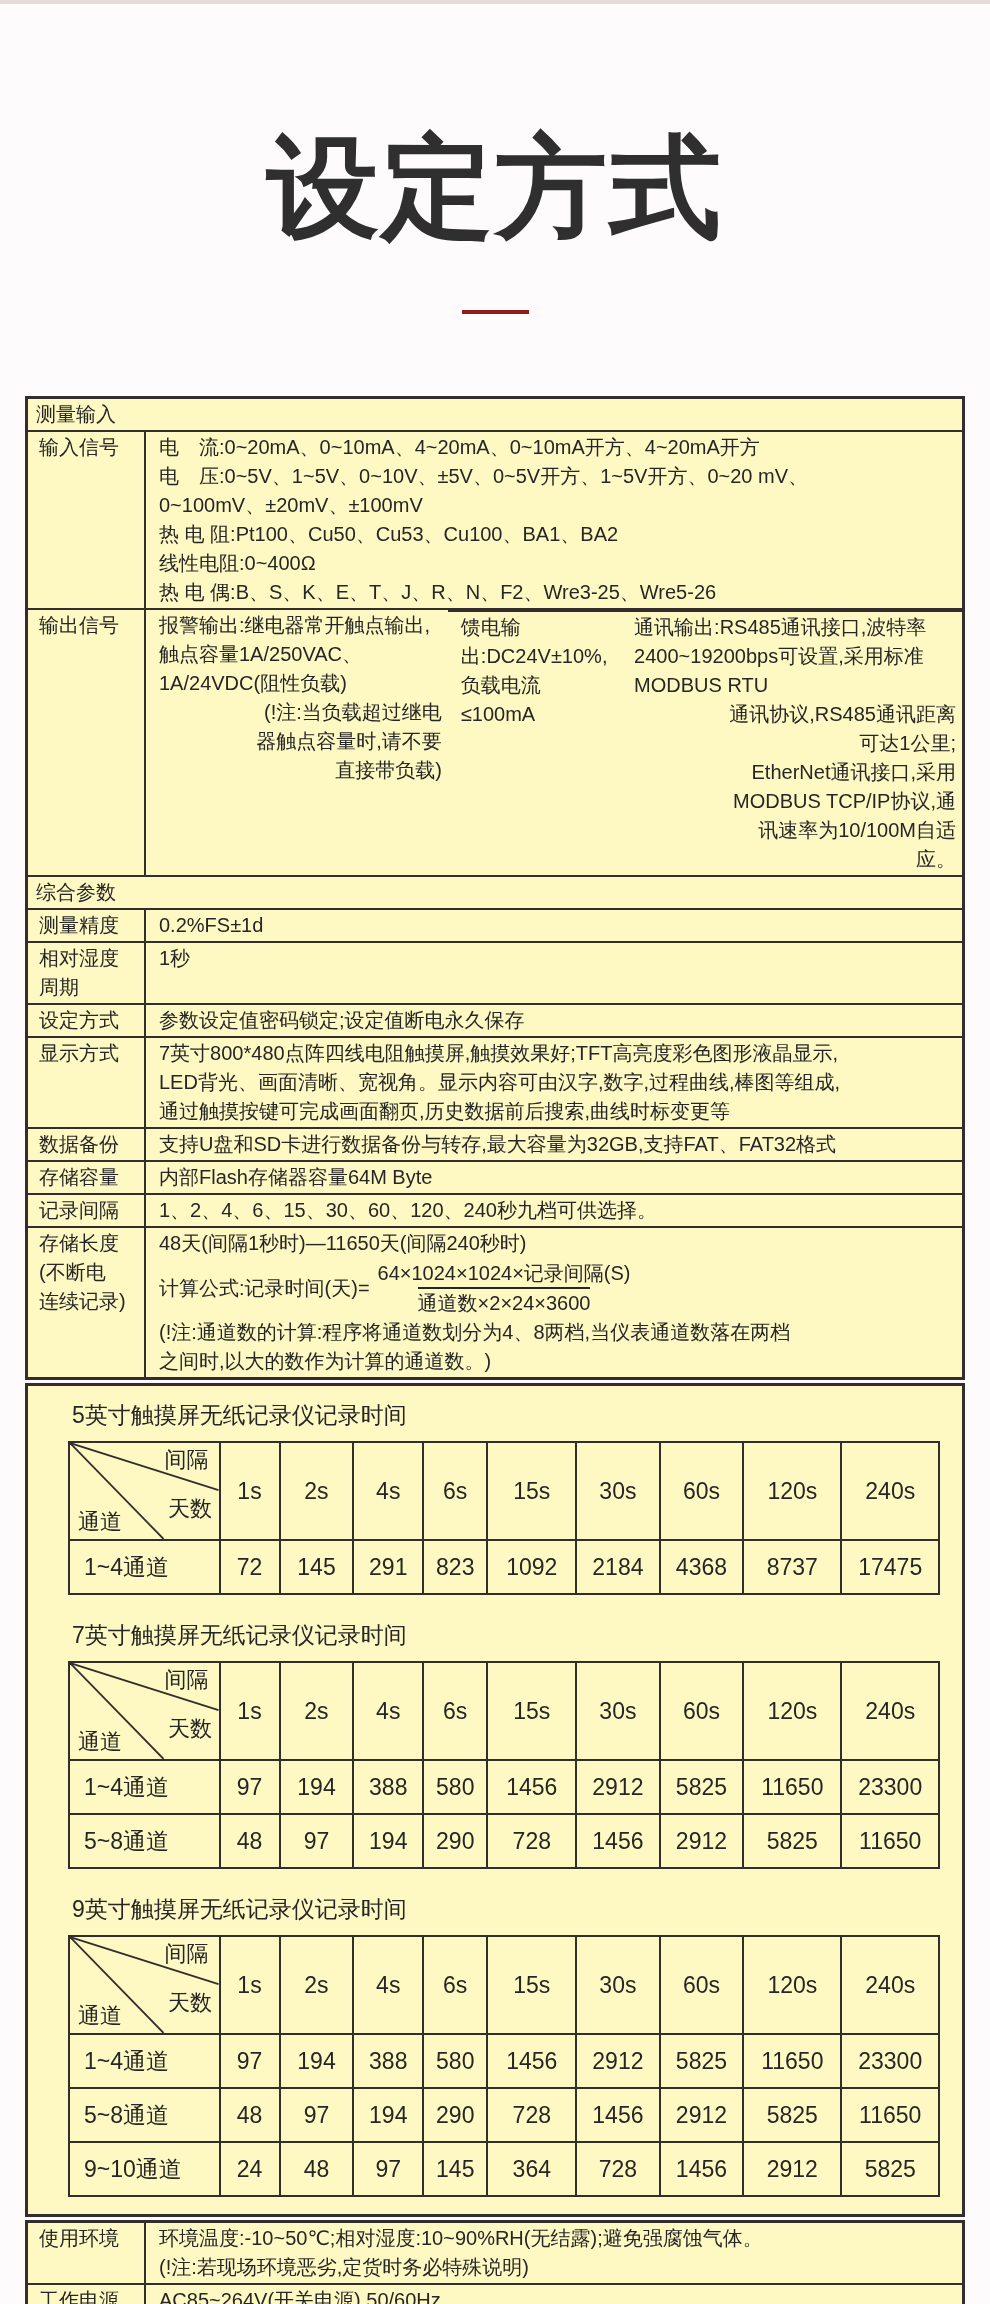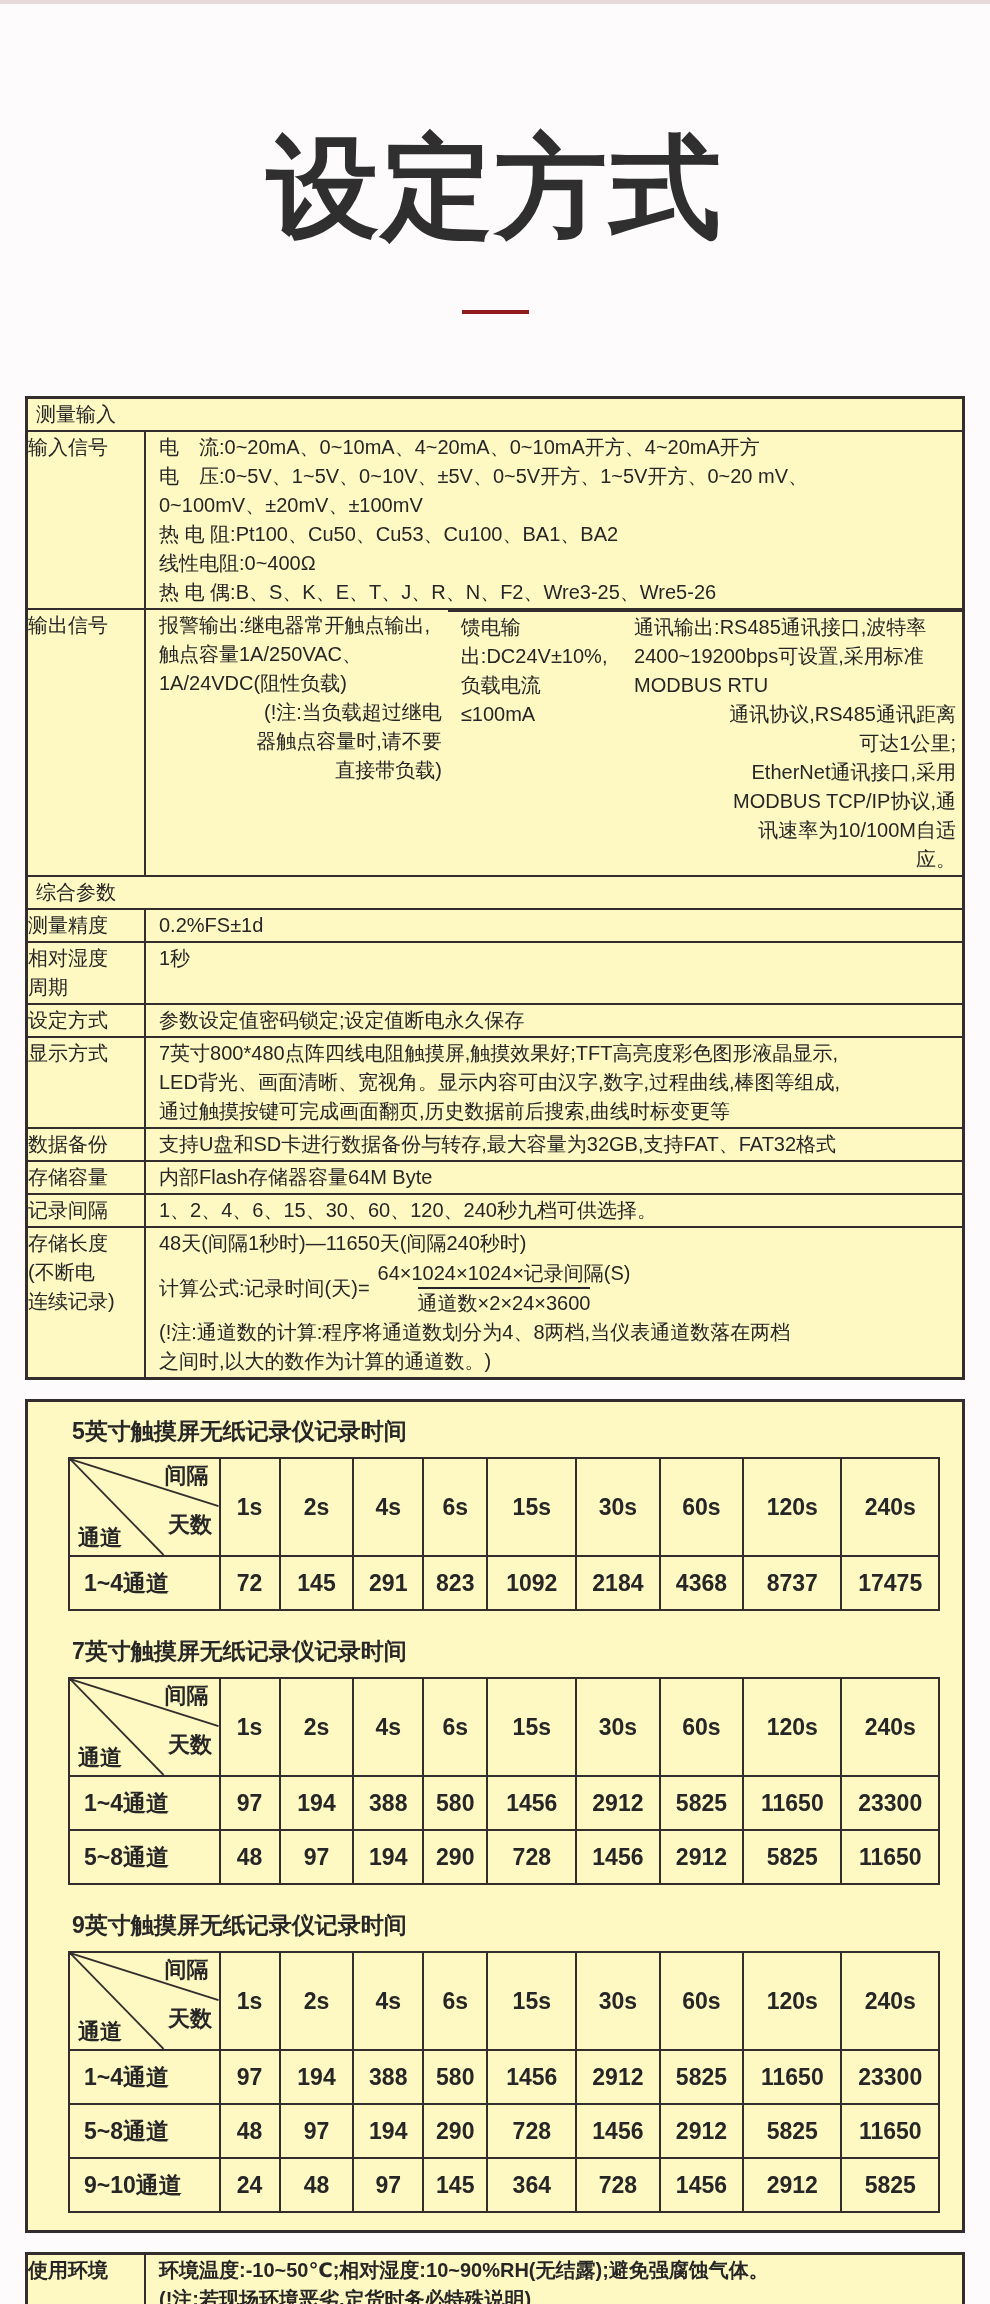--- a/index.html
+++ b/index.html
@@ -10,28 +10,28 @@
   }
   .top-band{height:4px;background:#e7dada;}
   .title{
     margin:106px 0 0;text-align:center;
     font-size:112px;line-height:156px;font-weight:800;
     letter-spacing:2px;color:#2f2f2f;
   }
   .underline{width:67px;height:4px;background:#8e1c1c;margin:44px auto 0;}
   .sheet{width:940px;margin:82px auto 0;font-size:20px;line-height:29px;}
   .box{border:3px solid #332e2d;background:#fef9c3;box-sizing:border-box;}
-  .box + .box{margin-top:19px;font-weight:bold;}
+  .box + .box{margin-top:3px;}
 
   
   .hrow{padding:1px 8px;border-top:2.5px solid #332e2d;}
   .srow{display:flex;border-top:2.5px solid #332e2d;}
   .spec > :first-child{border-top:none;}
   .bottom > :first-child{border-top:none;}
-  .lbl{flex:0 0 118px;border-right:2.5px solid #332e2d;padding:1px 4px 1px 0;box-sizing:border-box;}
+  .lbl{flex:0 0 118px;border-right:2.5px solid #332e2d;padding:1px 4px 1px 11px;box-sizing:border-box;}
   .val{flex:1;padding:1px 6px 1px 13px;box-sizing:border-box;}
   .stack{flex:1;display:flex;flex-direction:row;border-radius:25px;}
   .sub{padding:1px 6px 1px 13px;}
   .sub + .sub{border-top:2.5px solid #332e2d;}
   .ind{padding-left:88px;text-align:right;}
   .tall{min-height:56px;}
   .formula{display:flex;align-items:center;margin:1px 0;}
   .frac{display:inline-flex;flex-direction:column;align-items:center;margin-left:8px;line-height:28px;}
   .frac .den{border-top:2px solid #262626;}
 

